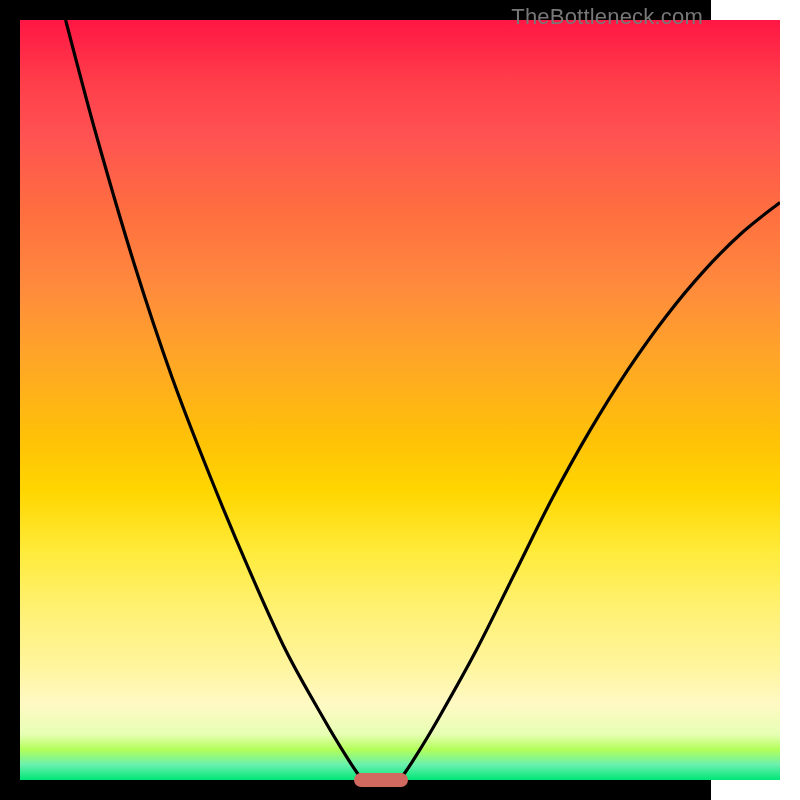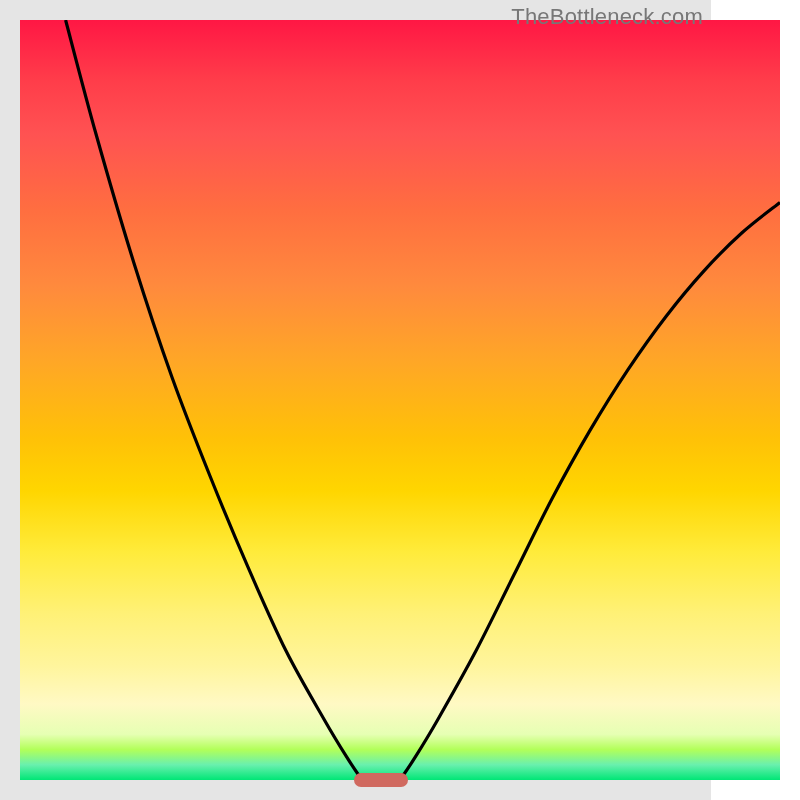--- a/index.html
+++ b/index.html
@@ -7,21 +7,21 @@
     padding: 0;
     width: 800px;
     height: 800px;
     overflow: hidden;
     font-family: Arial, sans-serif;
   }
   .container {
     position: relative;
     width: 711px;
     height: 800px;
-    background: #e5e5e5;
+    background: #000000;
   }
   .plot-area {
     position: absolute;
     left: 20px;
     top: 20px;
     width: 760px;
     height: 760px;
     background: linear-gradient(to bottom,
       #ff1744 0%,
       #ff3d4a 8%,

